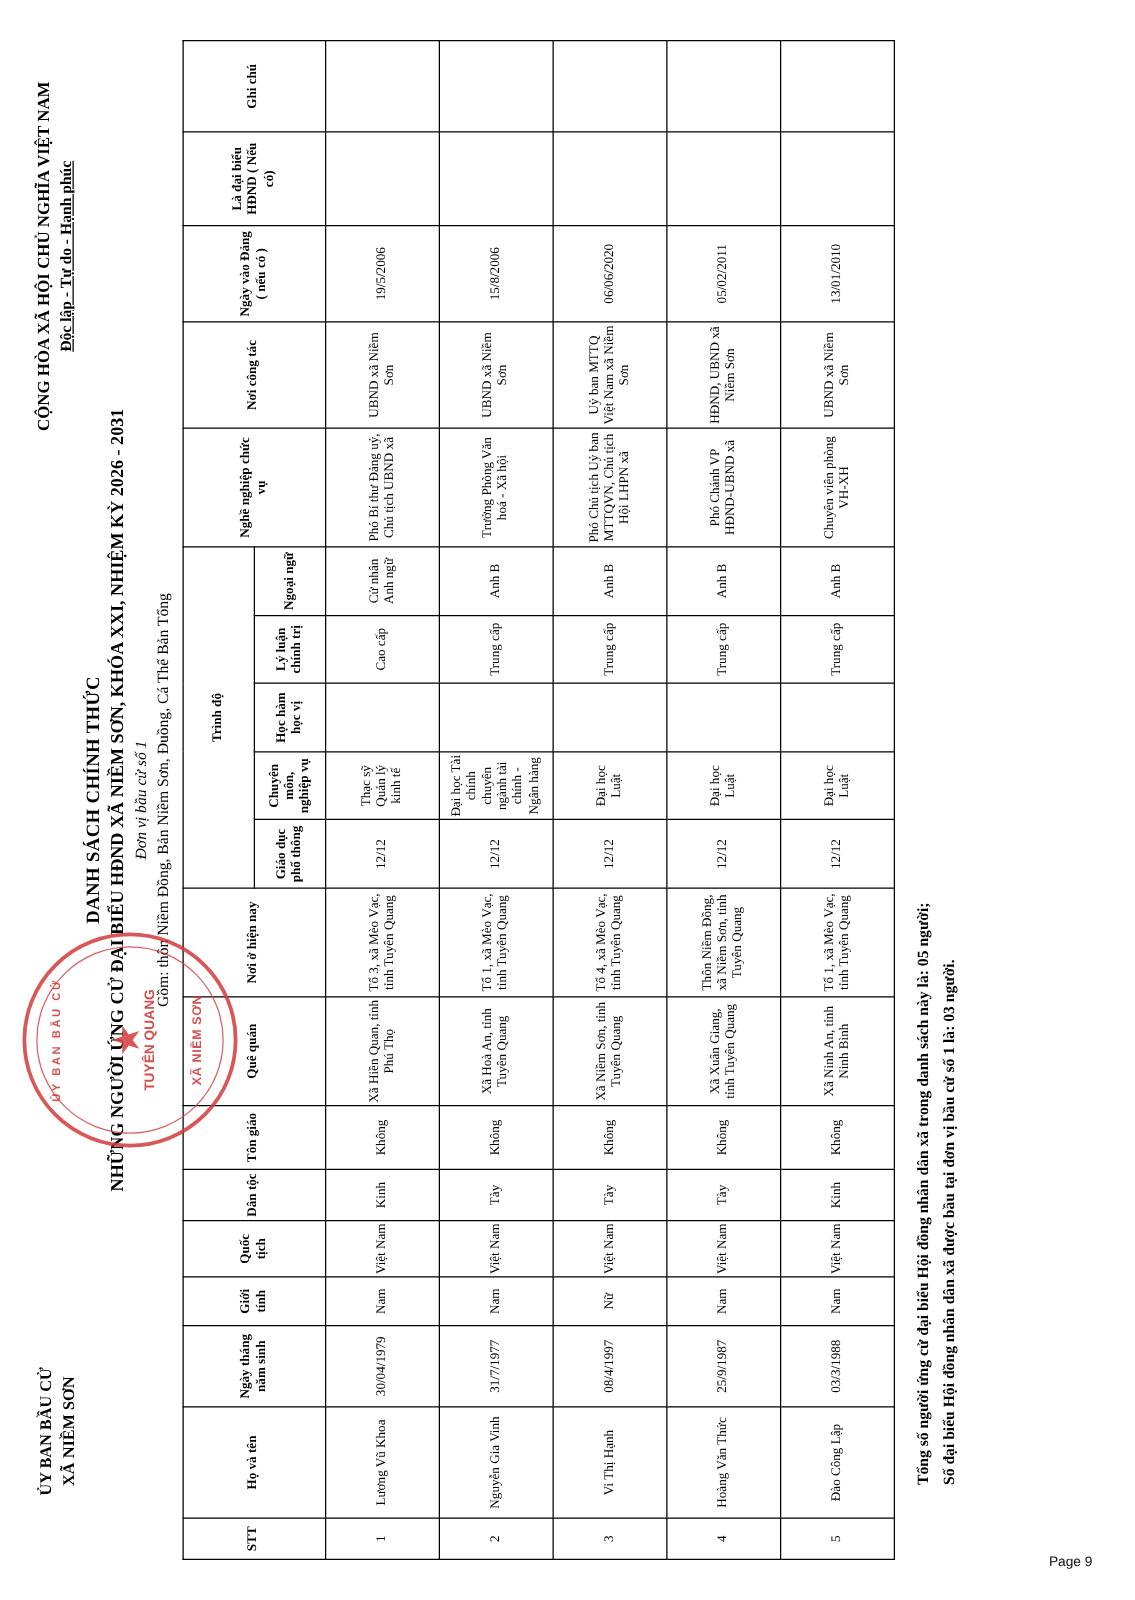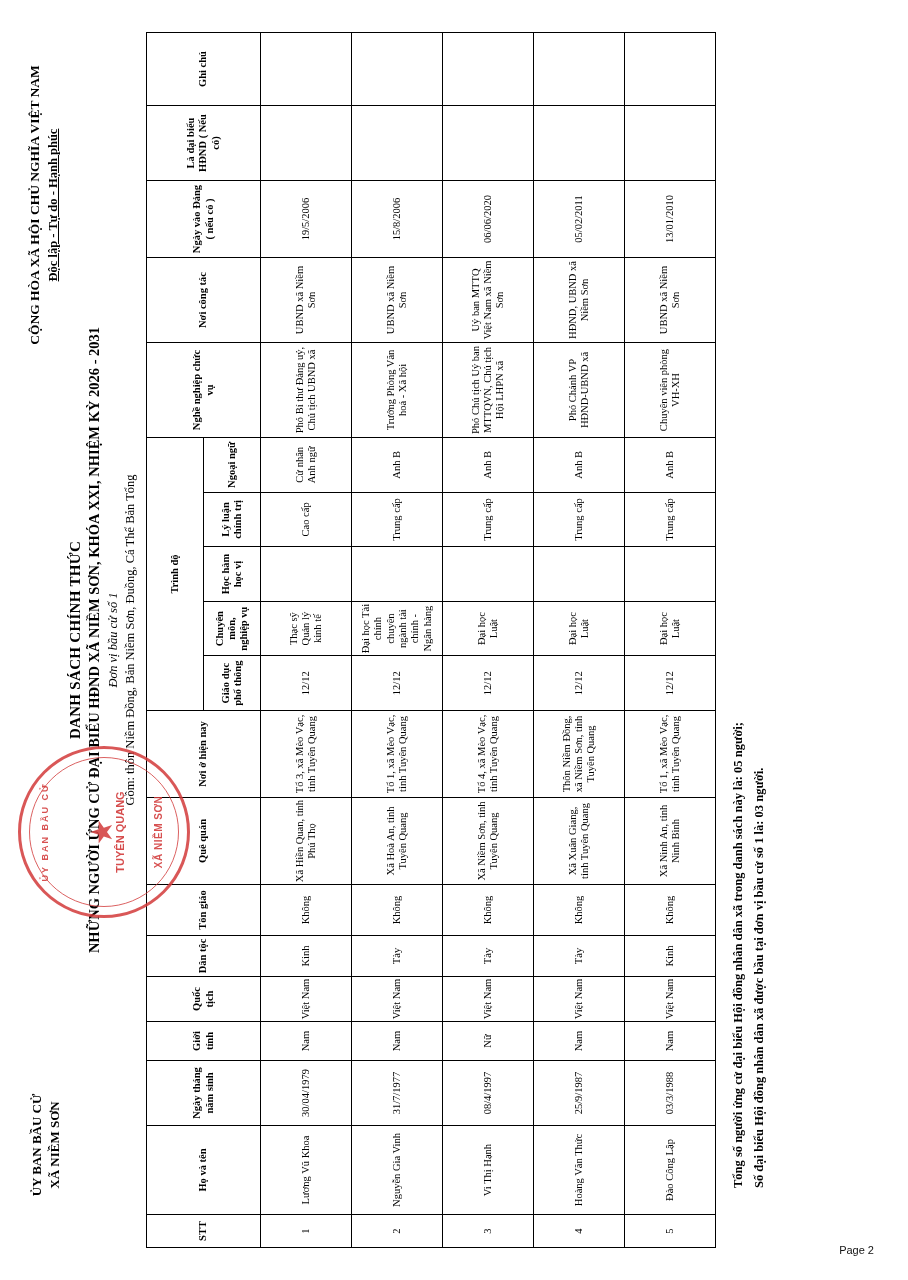--- a/index.html
+++ b/index.html
@@ -351,14 +351,14 @@
         <div class="ring2"></div>
         <div class="txt-top">ỦY BAN BẦU CỬ</div>
         <div class="star">★</div>
         <div class="mid">TUYÊN QUANG</div>
         <div class="txt-bot">XÃ NIỀM SƠN</div>
       </div>
 
     </div>
   </div>
 
-  <div class="pagenum">Page 2</div>
+  <div class="pagenum">Page 9</div>
 </div>
 
 </body></html>

